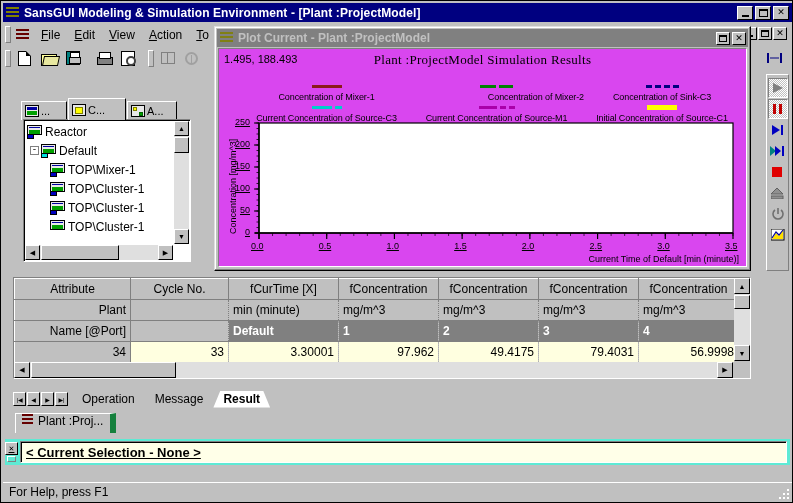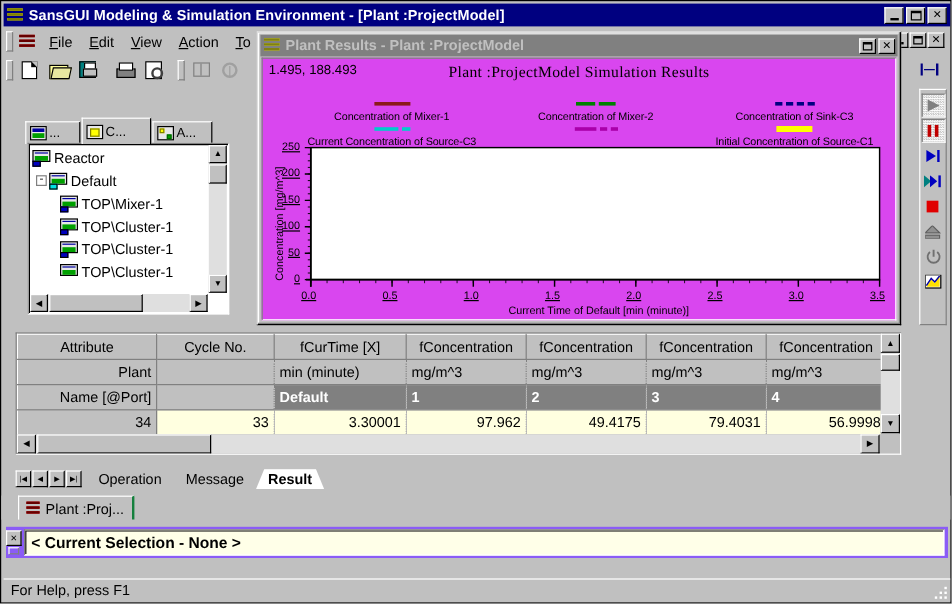--- a/index.html
+++ b/index.html
@@ -158,21 +158,21 @@
      font-family:"Liberation Serif", serif; font-size:13px; color:#000; letter-spacing:0.3px;}
   .chart-sub{position:absolute;left:0;right:0;top:19px;text-align:center;
      font-family:"Liberation Serif", serif; font-size:9px; font-weight:bold; color:#000;}
   .legend{position:absolute;left:0;right:0;top:32px;height:42px;}
   .lg-col{position:absolute;text-align:center;}
   .lg-sw{height:11px;display:flex;align-items:center;justify-content:center;gap:3px;}
   .lg-bar{height:3px;}
   .lg-lbl{font-size:9px;color:#000;white-space:nowrap;letter-spacing:-0.1px;}
   .ylabel{position:absolute;font-size:9px;color:#000;
      transform:rotate(-90deg); transform-origin:0 0; white-space:nowrap;}
-  .xlabel{position:absolute;font-size:9px;color:#000;text-align:center;white-space:nowrap;}
+  .xlabel{position:absolute;font-size:9px;color:#000;text-align:right;white-space:nowrap;}
   .ticklbl{position:absolute;font-size:9px;color:#000;text-decoration:underline;}
 
   
   .rtool {
     position:absolute; right:2px; top:46px; width:24px; height:24px;
   }
   .rtoolcol {
     position:absolute; right:3px; top:73px; width:23px; height:197px;
     background:#c0c0c0;
     border-top:1px solid #fff;border-left:1px solid #fff;
@@ -222,24 +222,24 @@
      border-top:1px solid #fff;border-left:1px solid #fff;
      border-right:1px solid #000;border-bottom:1px solid #000;
      display:flex;align-items:center;justify-content:center;font-size:6px;margin-right:1px;}
   .sheettab{height:17px;display:flex;align-items:center;padding:0 10px;font-size:12px;
      position:relative;color:#000;}
   .sheettab.act{font-weight:bold;background:#fff;}
 
   
   .doctabrow{position:absolute;left:0;top:412px;width:793px;height:20px;background:#c0c0c0;}
   .doctab{position:absolute;left:14px;top:0px;height:20px;background:#c0c0c0;
-     display:flex;align-items:center;gap:4px;padding:0 7px 0 5px;font-size:12px;
-     border-top:1px solid #fff;border-left:1px solid #fff;border-right:2px solid #15803d;}
+     display:flex;gap:4px;padding:0 7px 0 5px;font-size:12px;
+     border-top:1px solid #fff;border-left:1px solid #fff;border-right:6px solid #15803d;}
   .selbar{position:absolute;left:4px;top:438px;width:785px;height:26px;
-     background:#8b5cf6;display:flex;align-items:center;}
+     background:#5eead4;display:flex;align-items:center;text-decoration:underline;}
   .selfield{flex:1;height:22px;background:#ffffe8;margin-right:3px;
      border-top:1px solid #808080;border-left:1px solid #808080;
      border-right:1px solid #fff;border-bottom:1px solid #fff;
      box-shadow: inset 1px 1px 0 #000;
      display:flex;align-items:center;padding-left:5px;font-size:13px;font-weight:bold;}
   .closeX{width:13px;height:13px;background:#c0c0c0;
      border-top:1px solid #fff;border-left:1px solid #fff;
      border-right:1px solid #000;border-bottom:1px solid #000;
      display:flex;align-items:center;justify-content:center;font-size:8px;}
   .statusbar{position:absolute;left:2px;top:481px;width:789px;height:19px;
@@ -481,41 +481,41 @@
     </div>
   </div>
 
   <div class="plotwin">
     <div class="plot-title">
       <span class="appicon yellow" style="opacity:.85;">
         <i style="top:1px"></i>
           <i style="top:5px"></i>
           <i style="top:9px"></i>
       </span>
-      <span class="pt-text">Plant Results - Plant :ProjectModel</span>
+      <span class="pt-text">Plot Current - Plant :ProjectModel</span>
       <span style="margin-left:auto;display:flex;gap:2px;">
         <span class="sysbtn sm">
             <span style="display:block;width:8px;height:7px;border:1px solid #000;border-top-width:2px;"></span>
           </span>
         <span class="sysbtn sm">✕</span>
       </span>
     </div>
 
     <div class="plot-body">
       <div class="coord">1.495, 188.493</div>
       <div class="chart-title">Plant :ProjectModel Simulation Results</div>
 
       <div class="legend">
         <div class="lg-col" style="left:20px;top:0;width:175px;">
           <div class="lg-sw">
               <span class="lg-bar" style="width:30px;background:#8b1a1a;"></span>
             </div>
           <div class="lg-lbl">Concentration of Mixer-1</div>
         </div>
-        <div class="lg-col" style="left:190px;top:0;width:175px;">
+        <div class="lg-col" style="left:190px;top:0;width:175px;text-align:right;">
           <div class="lg-sw">
               <span class="lg-bar" style="width:16px;background:#008000;"></span>
               <span class="lg-bar" style="width:14px;background:#008000;"></span>
             </div>
           <div class="lg-lbl">Concentration of Mixer-2</div>
         </div>
         <div class="lg-col" style="left:358px;top:0;width:170px;">
           <div class="lg-sw">
               <span class="lg-bar" style="width:6px;background:#000080;"></span>
               <span class="lg-bar" style="width:6px;background:#000080;"></span>
@@ -530,20 +530,21 @@
               <span class="lg-bar" style="width:7px;background:#00cccc;"></span>
             </div>
           <div class="lg-lbl">Current Concentration of Source-C3</div>
         </div>
         <div class="lg-col" style="left:190px;top:21px;width:175px;">
           <div class="lg-sw">
               <span class="lg-bar" style="width:18px;background:#aa00aa;"></span>
               <span class="lg-bar" style="width:6px;background:#aa00aa;"></span>
               <span class="lg-bar" style="width:6px;background:#aa00aa;"></span>
             </div>
+          <div class="lg-lbl">Current Concentration of Source-M1</div>
         </div>
         <div class="lg-col" style="left:358px;top:21px;width:170px;">
           <div class="lg-sw">
               <span class="lg-bar" style="width:30px;height:5px;background:#ffff00;"></span>
             </div>
           <div class="lg-lbl">Initial Concentration of Source-C1</div>
         </div>
       </div>
 
       <div class="ylabel" style="left:9px;top:185px;">Concentration [mg/m^3]</div>

